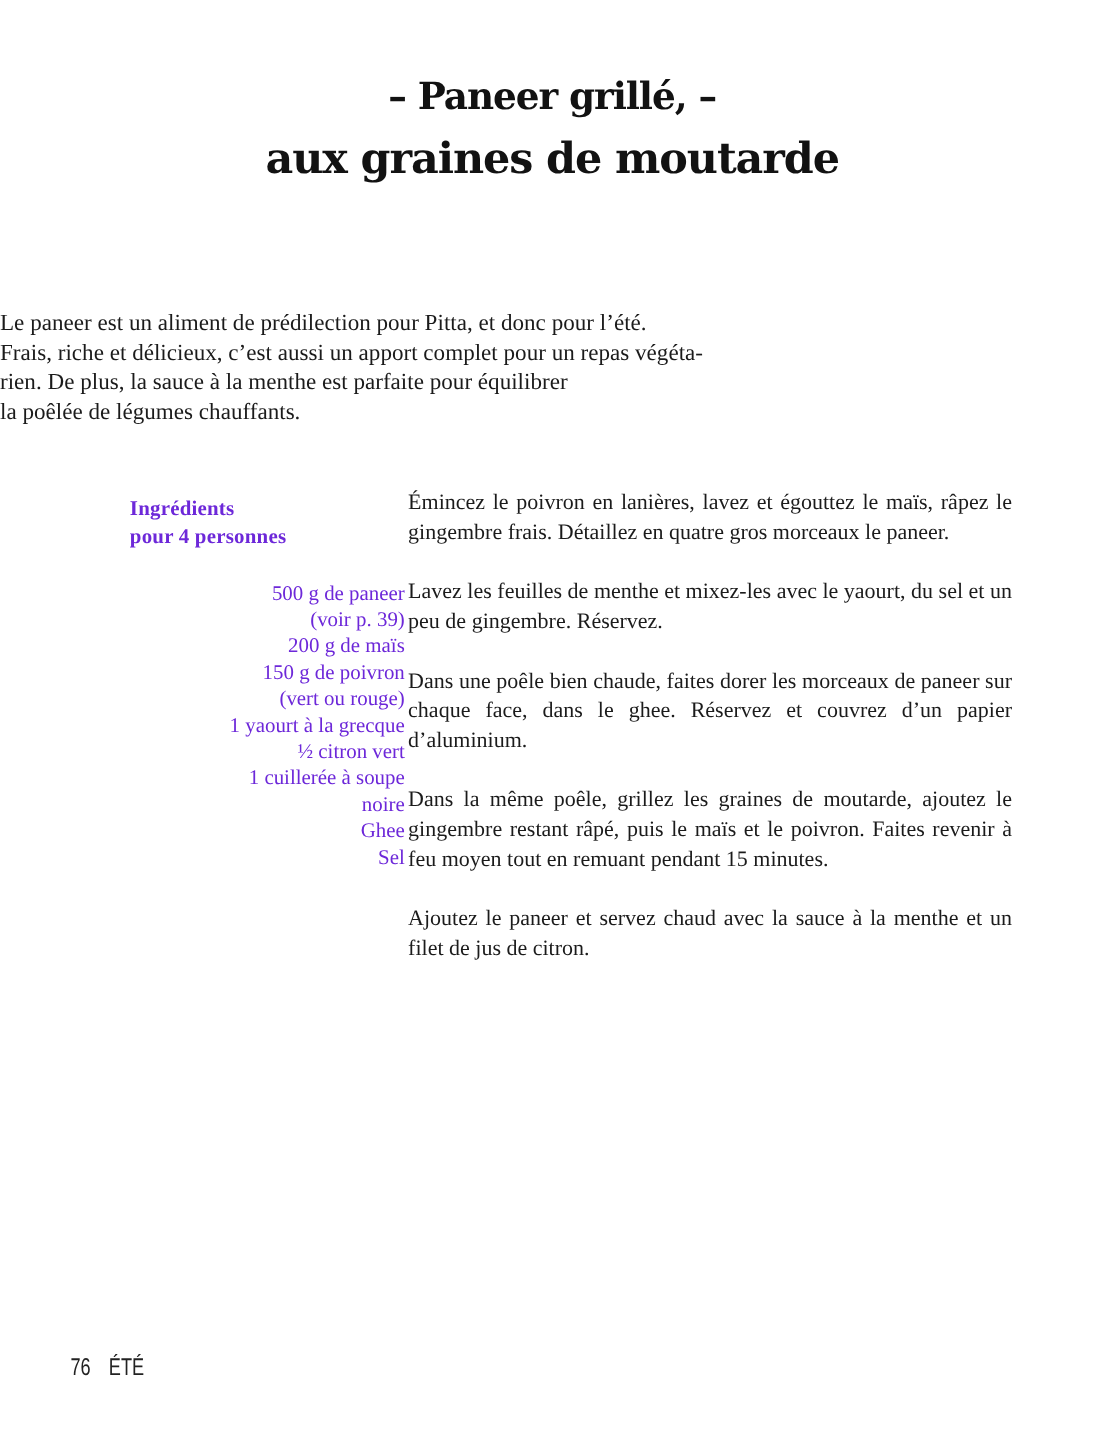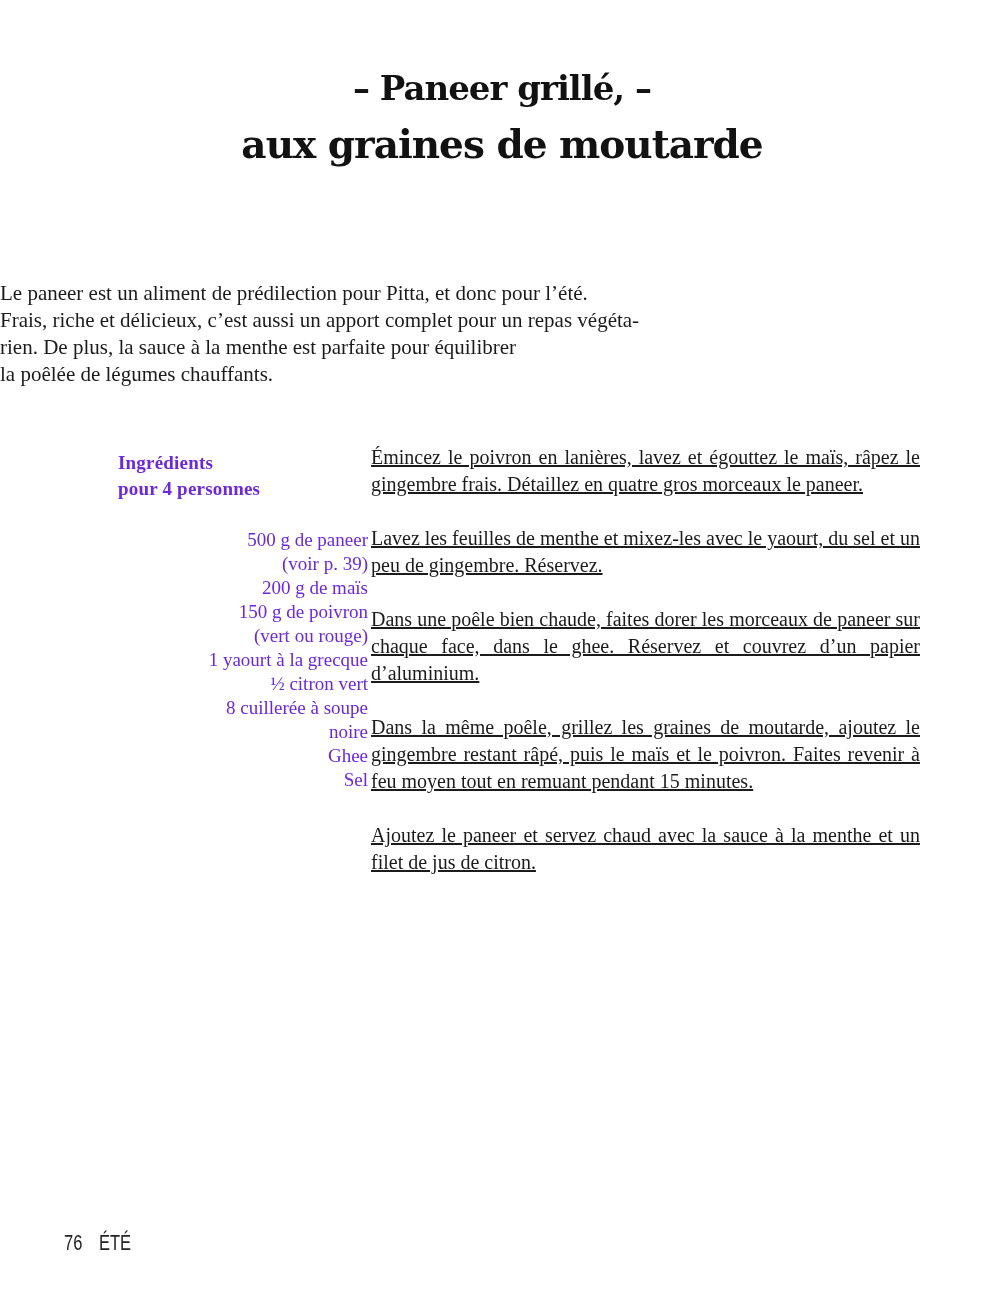--- a/index.html
+++ b/index.html
@@ -73,21 +73,20 @@
   
   .steps {
     position: absolute;
     left: 371px;
     top: 444px;
     width: 549px;
     font-size: 20px;
     line-height: 27px;
     text-align: justify;
     color: #1b1b1b;
-    text-decoration: underline;
   }
   .steps p { margin: 0 0 27px 0; }
   
   .page-footer {
     position: absolute;
     left: 64px;
     top: 1230px;
     font-family: "Liberation Sans", sans-serif;
     font-size: 22px;
     font-weight: 400;
@@ -121,21 +120,21 @@
       <div>pour 4 personnes</div>
     </div>
     <ul class="ing-list">
       <li>500 g de paneer</li>
       <li>(voir p. 39)</li>
       <li>200 g de maïs</li>
       <li>150 g de poivron</li>
       <li>(vert ou rouge)</li>
       <li>1 yaourt à la grecque</li>
       <li>½ citron vert</li>
-      <li>8 cuillerée à soupe</li>
+      <li>1 cuillerée à soupe</li>
       <li>noire</li>
       <li>Ghee</li>
       <li>Sel</li>
     </ul>
   </aside>
 
   <section class="steps">
     <p>Émincez le poivron en lanières, lavez et égouttez le maïs, râpez le gingembre frais. Détaillez en quatre gros morceaux le paneer.</p>
     <p>Lavez les feuilles de menthe et mixez-les avec le yaourt, du sel et un peu de gingembre. Réservez.</p>
     <p>Dans une poêle bien chaude, faites dorer les morceaux de paneer sur chaque face, dans le ghee. Réservez et couvrez d’un papier d’aluminium.</p>

